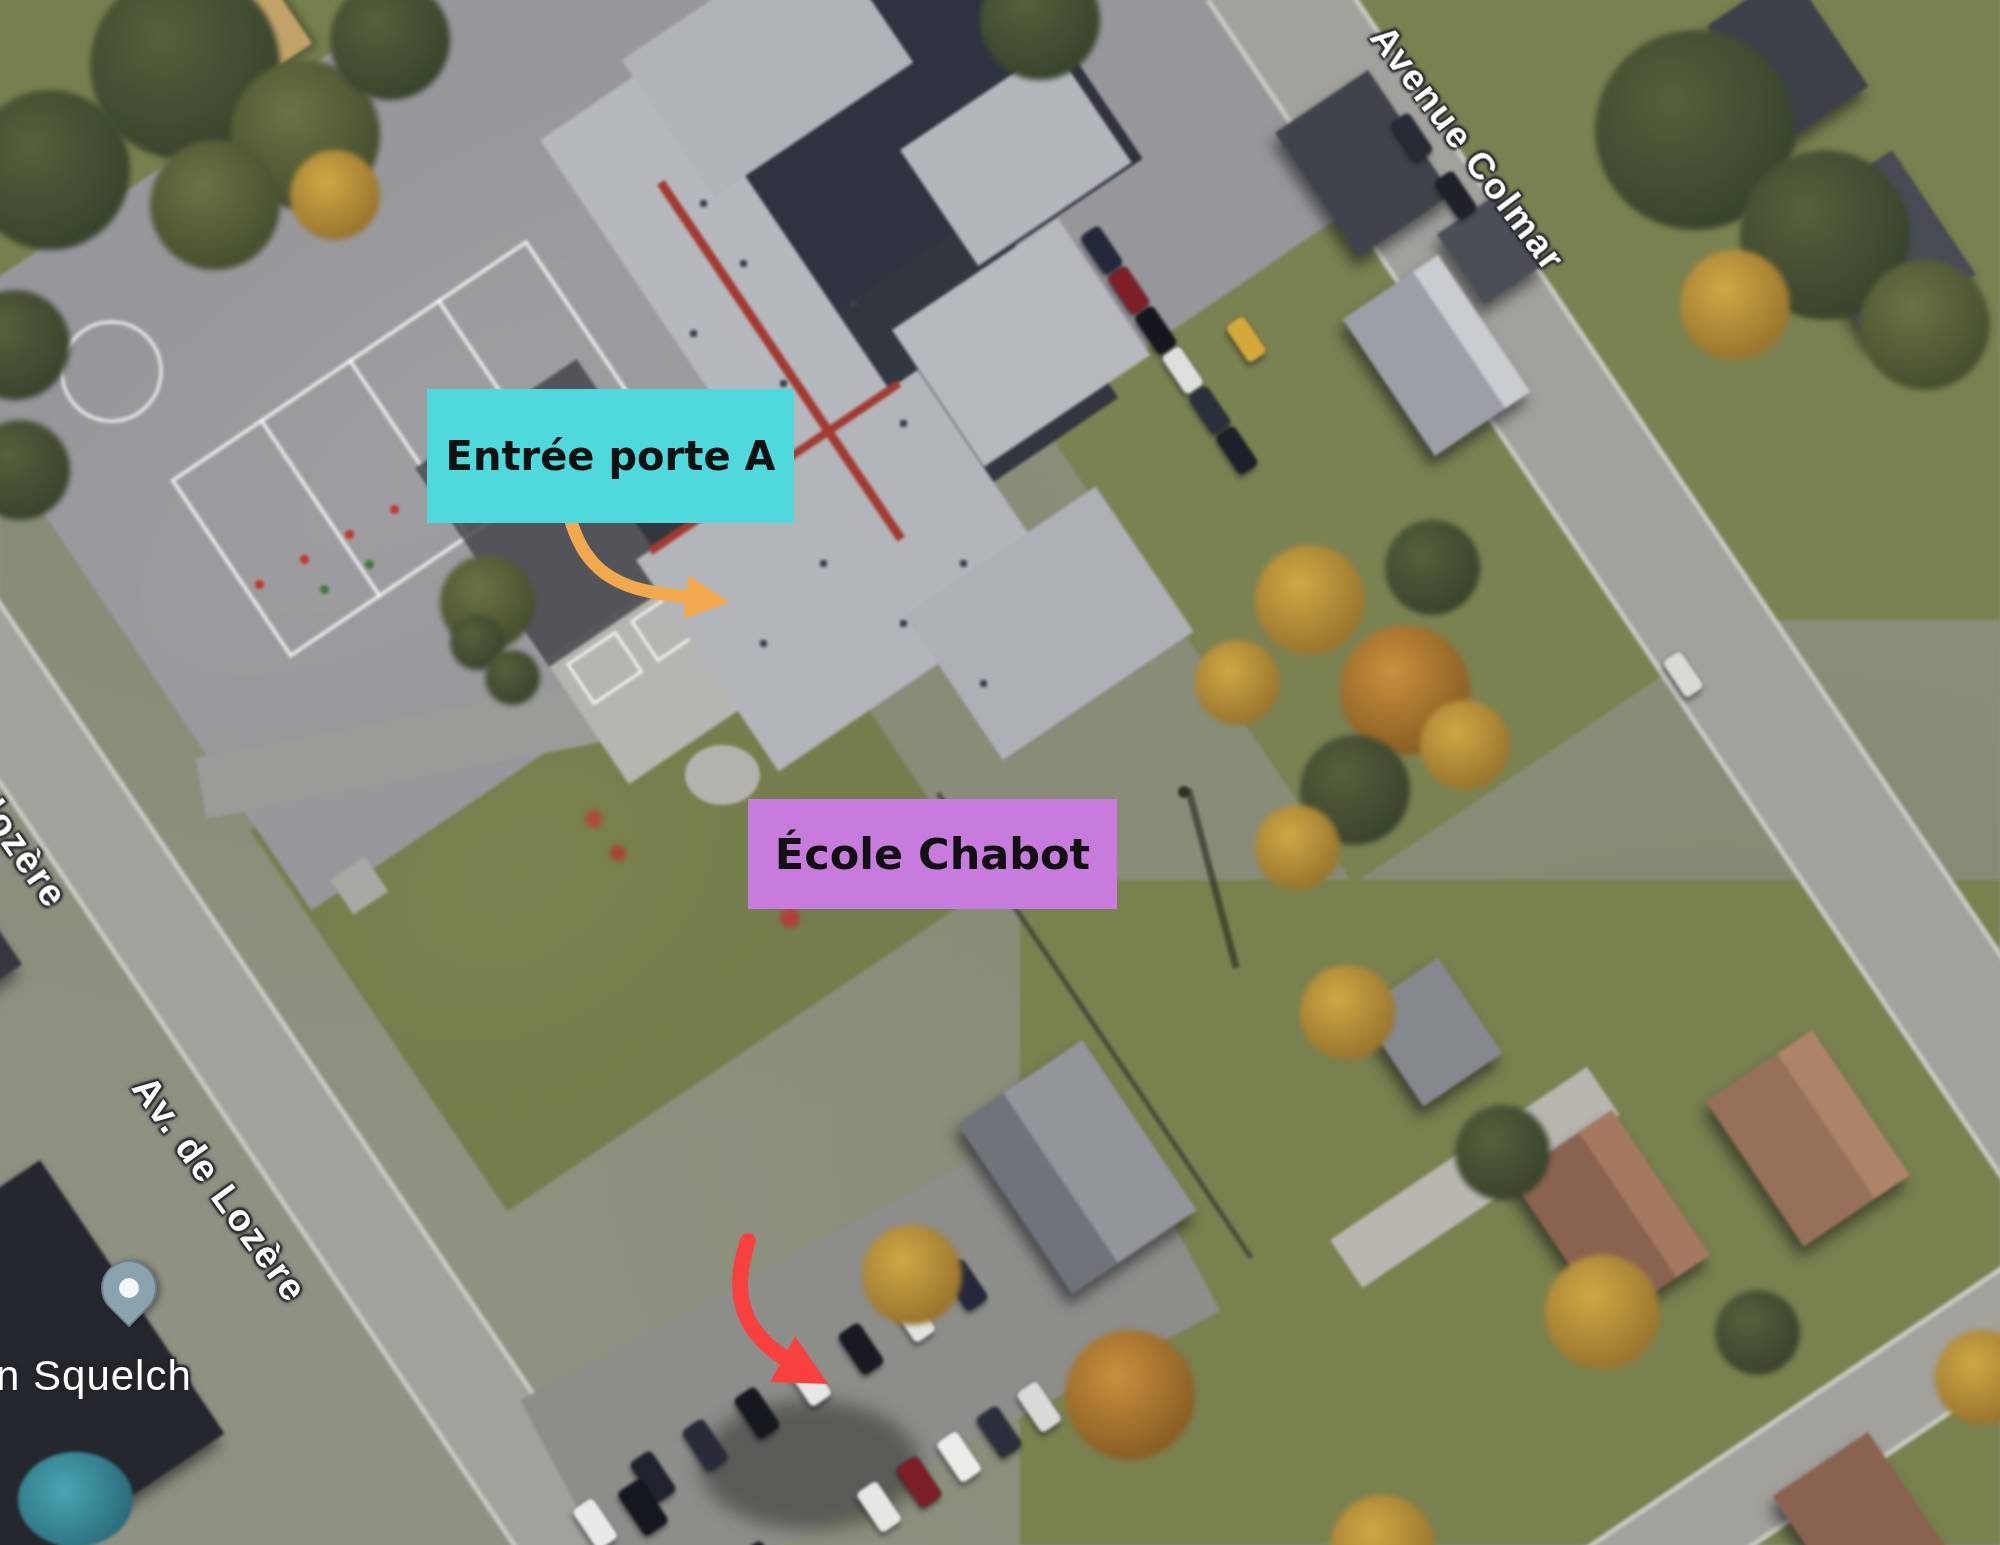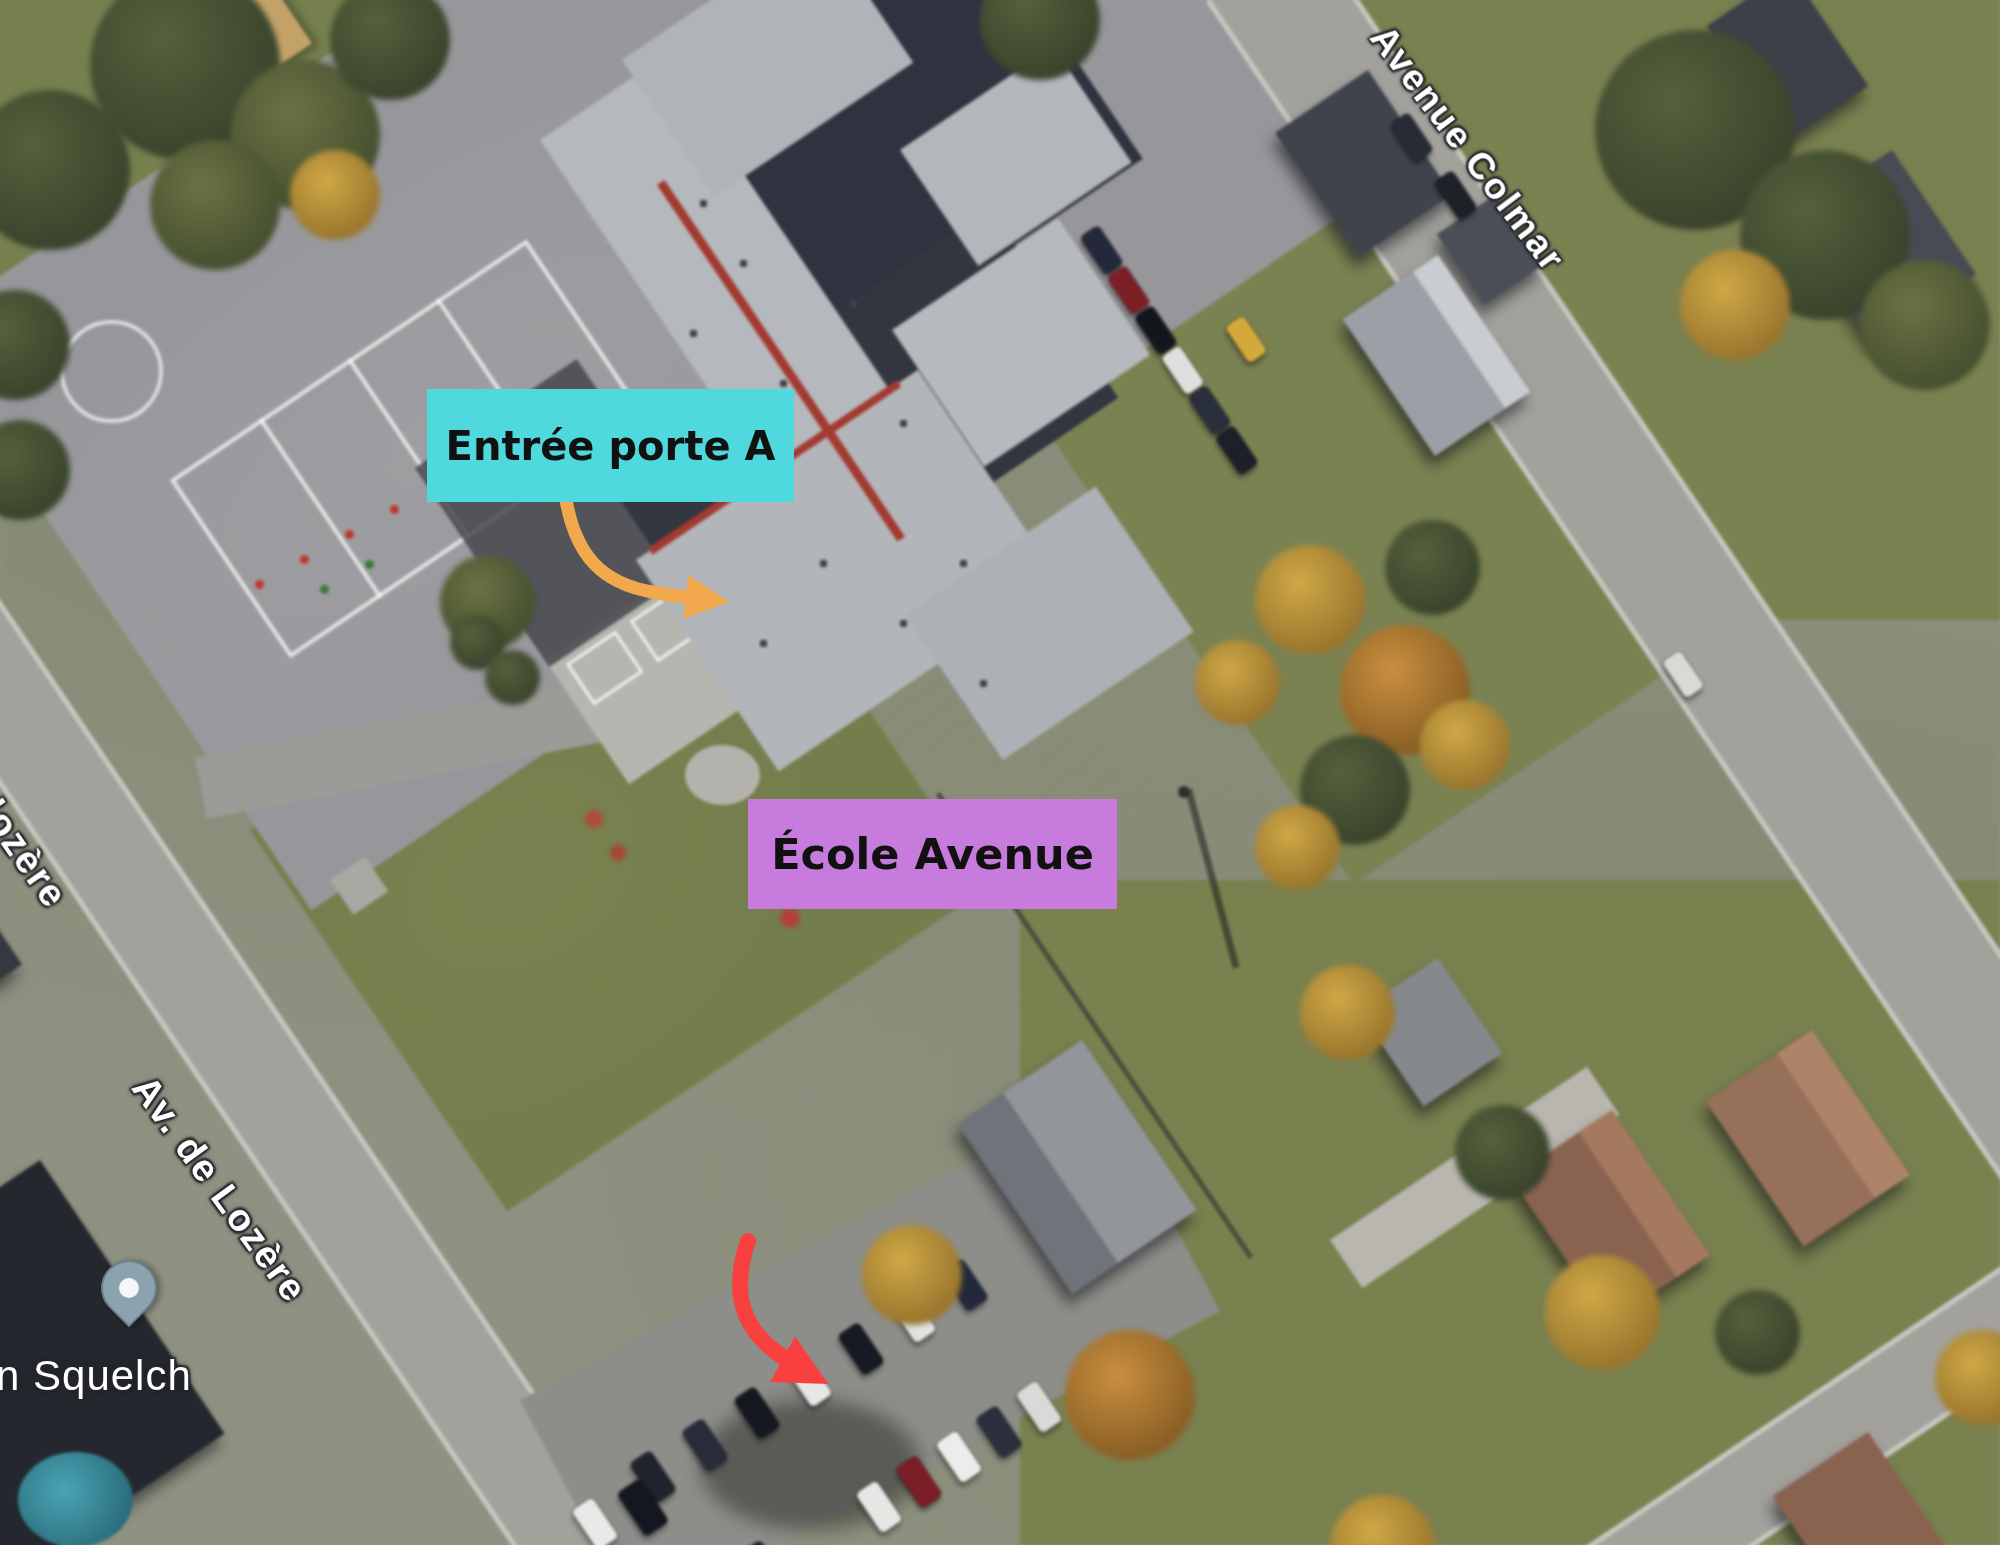--- a/index.html
+++ b/index.html
@@ -228,16 +228,16 @@
         <path d="M0,0 L10,5 L0,10 z" fill="#F2A94E"></path>
       </marker>
       <marker id="headRed" viewBox="0 0 10 10" refX="6" refY="5" markerUnits="userSpaceOnUse" markerWidth="52" markerHeight="52" orient="auto">
         <path d="M0,0 L10,5 L0,10 z" fill="#F8403E"></path>
       </marker>
     </defs>
     <path d="M566,500 C576,556 602,583 652,592 C676,596 694,598 712,600" fill="none" stroke-width="13" stroke-linecap="round" marker-end="url(#headOrange)" stroke="#F2A94E"></path>
     <path d="M748,1241 C733,1285 737,1323 776,1352 C788,1361 799,1368 810,1374" fill="none" stroke-width="16" stroke-linecap="round" marker-end="url(#headRed)" stroke="#F8403E"></path>
   </svg>
 
-  <div class="tag tag-cyan" style="left:427px;top:389px;width:367px;height:113px;font-size:40px;">Entrée porte A</div>
-  <div class="tag tag-purple" style="left:748px;top:799px;width:369px;height:110px;font-size:43px;">École Avenue</div>
+  <div class="tag tag-cyan" style="left:427px;top:389px;width:367px;height:134px;font-size:40px;">Entrée porte A</div>
+  <div class="tag tag-purple" style="left:748px;top:799px;width:369px;height:110px;font-size:43px;">École Chabot</div>
 
 </div>
 
 </body></html>

